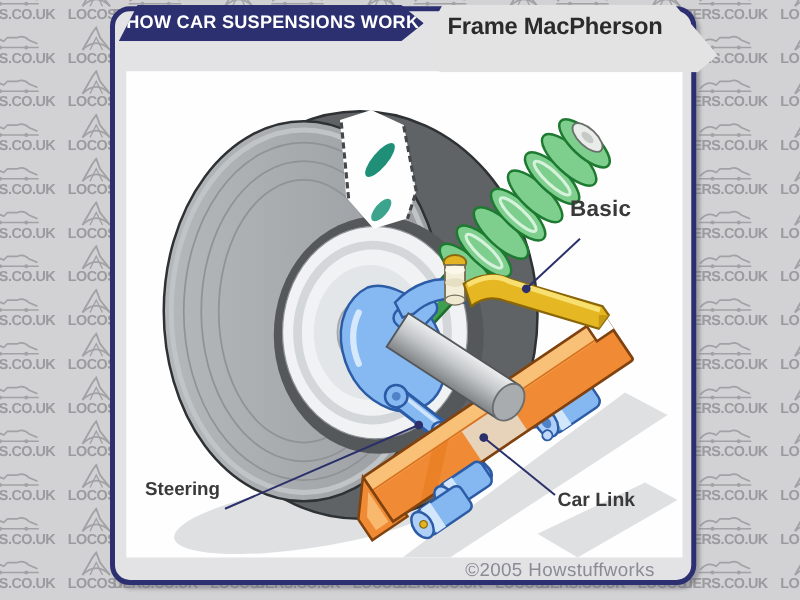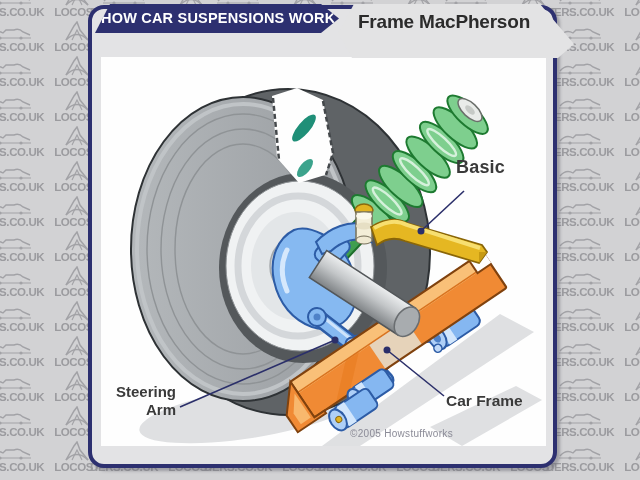--- a/index.html
+++ b/index.html
@@ -42,22 +42,22 @@
     clip-path:polygon(15px 0,226px 0,244px 50%,226px 100%,0 100%);
     color:#ffffff;font-size:14.5px;font-weight:bold;letter-spacing:0.2px;
     line-height:29px;text-align:left;padding-left:6px;
   }
   
   .lbl{position:absolute;z-index:6;font-weight:bold;color:#3a3a3a;}
   #lbl-steering{left:456px;top:158px;font-size:18px;line-height:19px;letter-spacing:0.2px;}
   #lbl-lca{left:104px;top:383px;width:72px;text-align:right;font-size:15px;line-height:17.5px;}
   #lbl-frame{left:446px;top:392px;font-size:15.5px;}
   #copyright{
-    position:absolute;left:350px;top:428px;width:196px;z-index:6;text-align:left;
-    font-size:10px;color:#8b8b97;letter-spacing:0.3px;
+    position:absolute;left:350px;top:448px;width:196px;z-index:6;text-align:center;
+    font-size:15px;color:#8b8b97;letter-spacing:0.3px;
   }
 </style>
 </head>
 <body>
 
 <div id="stage">
 
   <div id="wm-layer">
       <div class="wm-cell" style="left: -24px; top: -14px;">
         <span class="wm-item">
@@ -1814,19 +1814,18 @@
     <div>Frame MacPherson</div>
   </div>
 
   <div id="banner">HOW CAR SUSPENSIONS WORK</div>
 
   <div class="lbl" id="lbl-steering">
     <div>Basic</div>
   </div>
   <div class="lbl" id="lbl-lca">
     <div>Steering</div>
-    <div>Arm</div>
   </div>
-  <div class="lbl" id="lbl-frame">Car Frame</div>
+  <div class="lbl" id="lbl-frame">Car Link</div>
 
   <div id="copyright">©2005 Howstuffworks</div>
 
 </div>
 
 </body></html>

